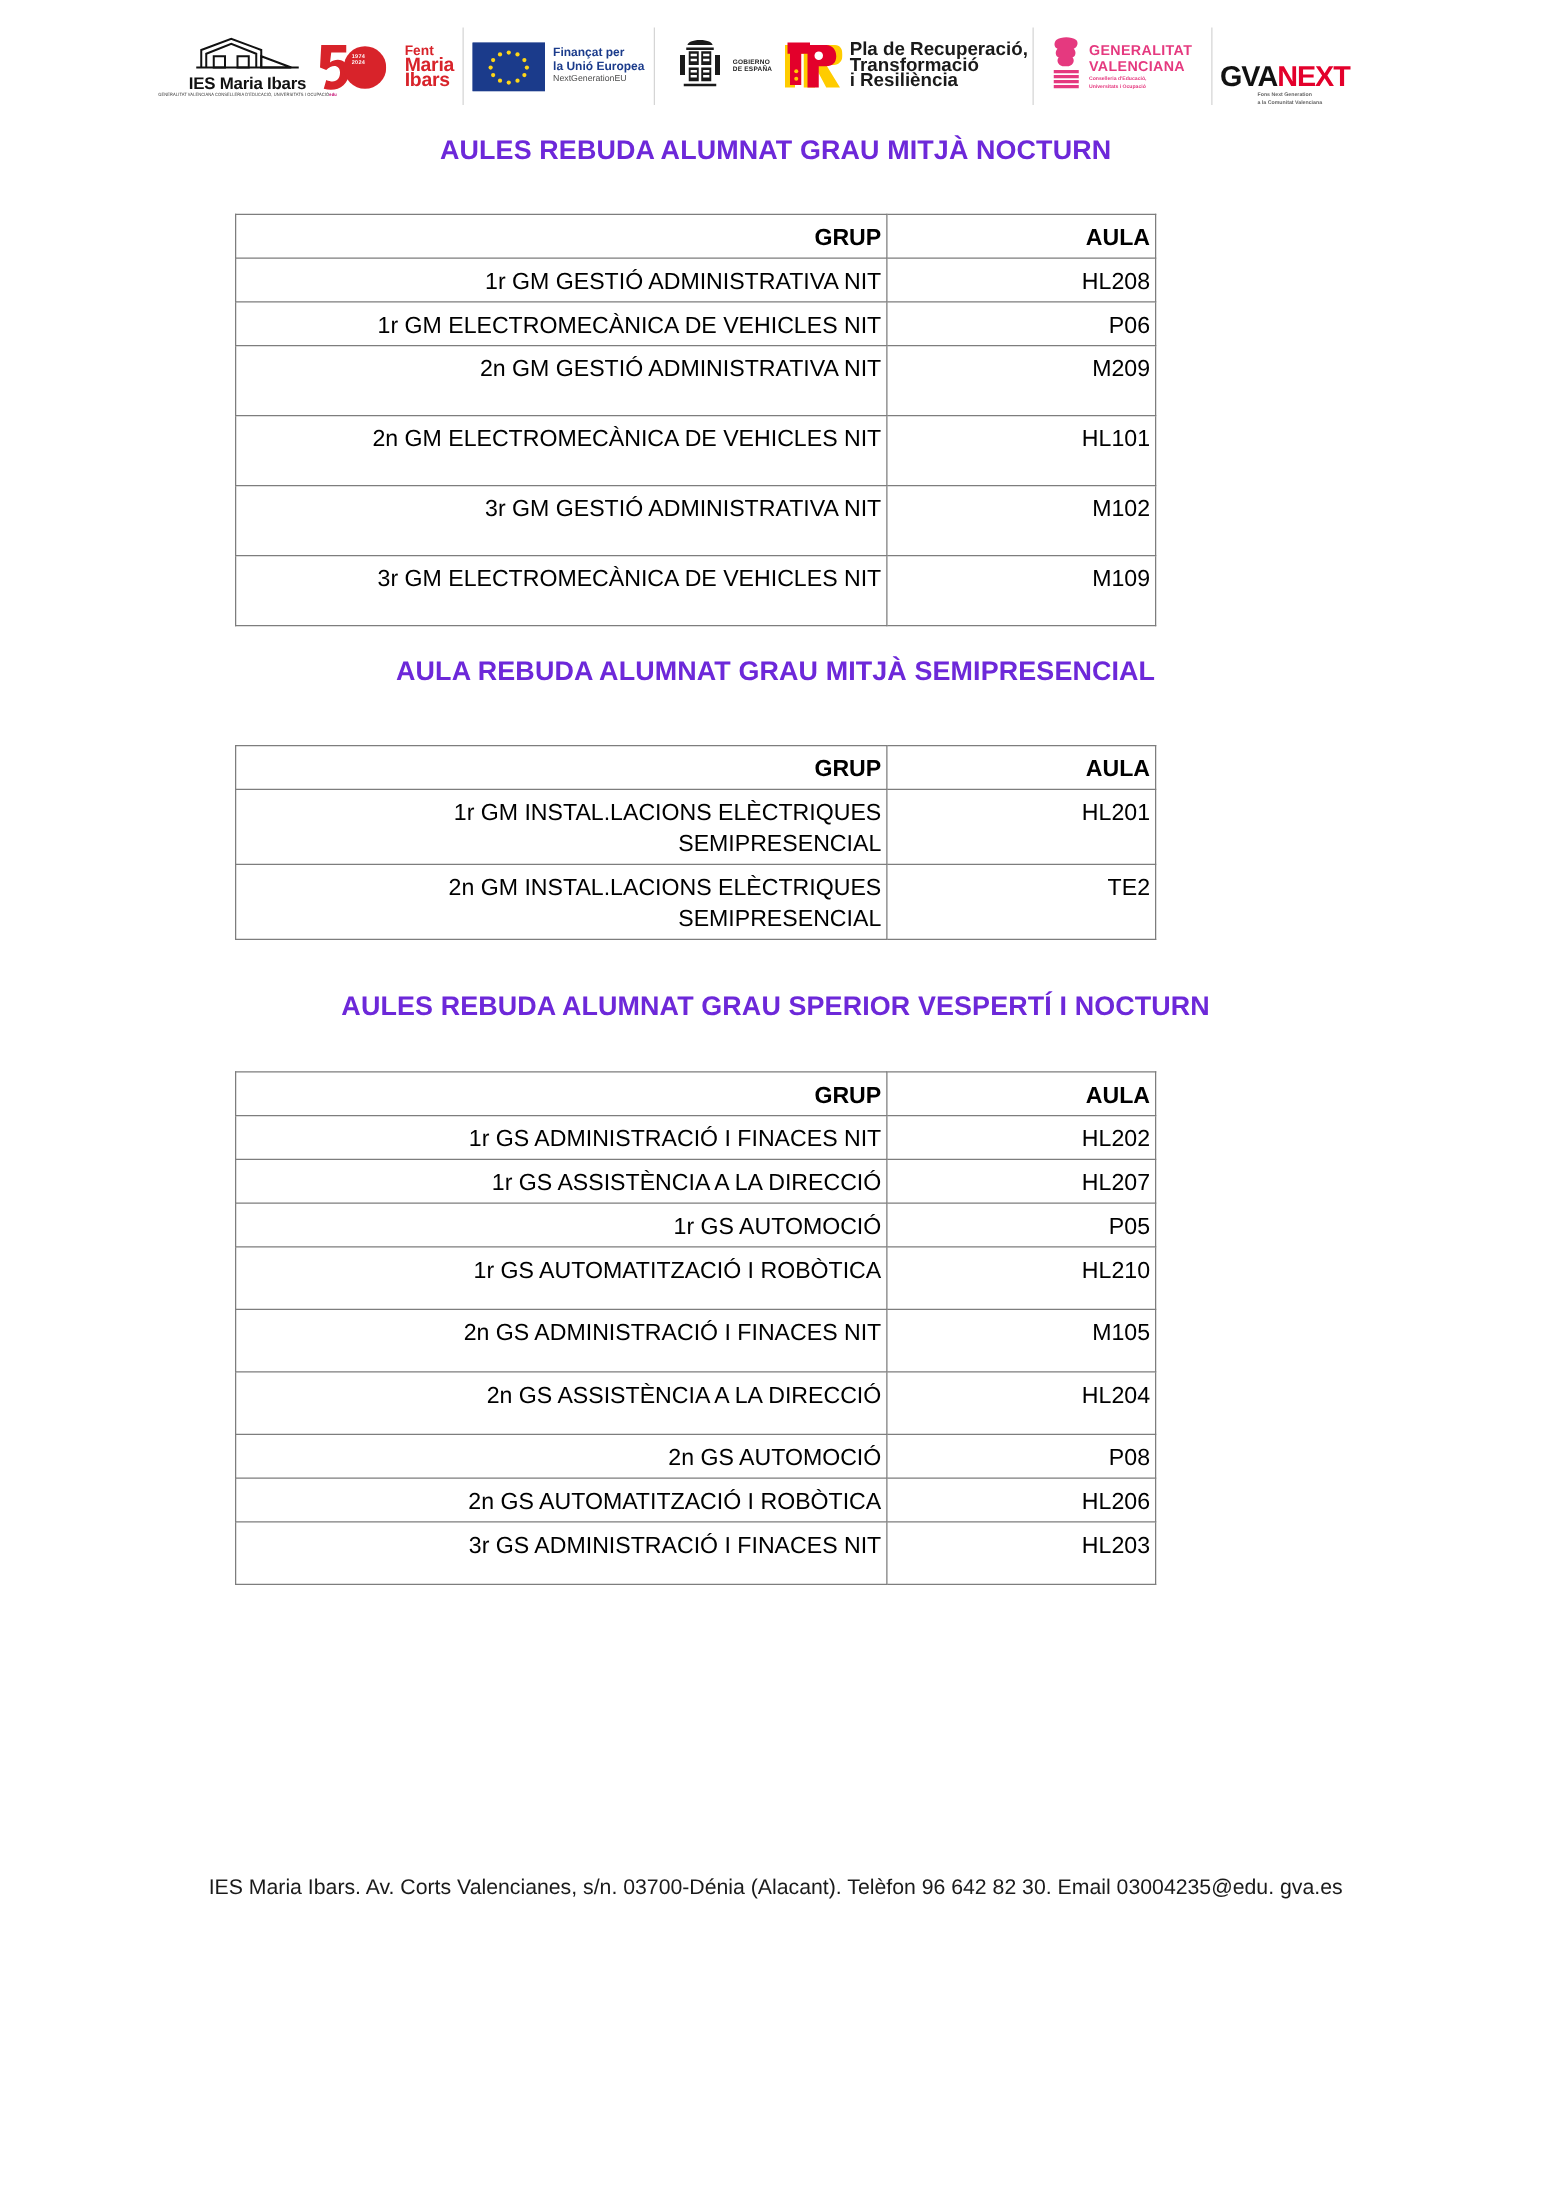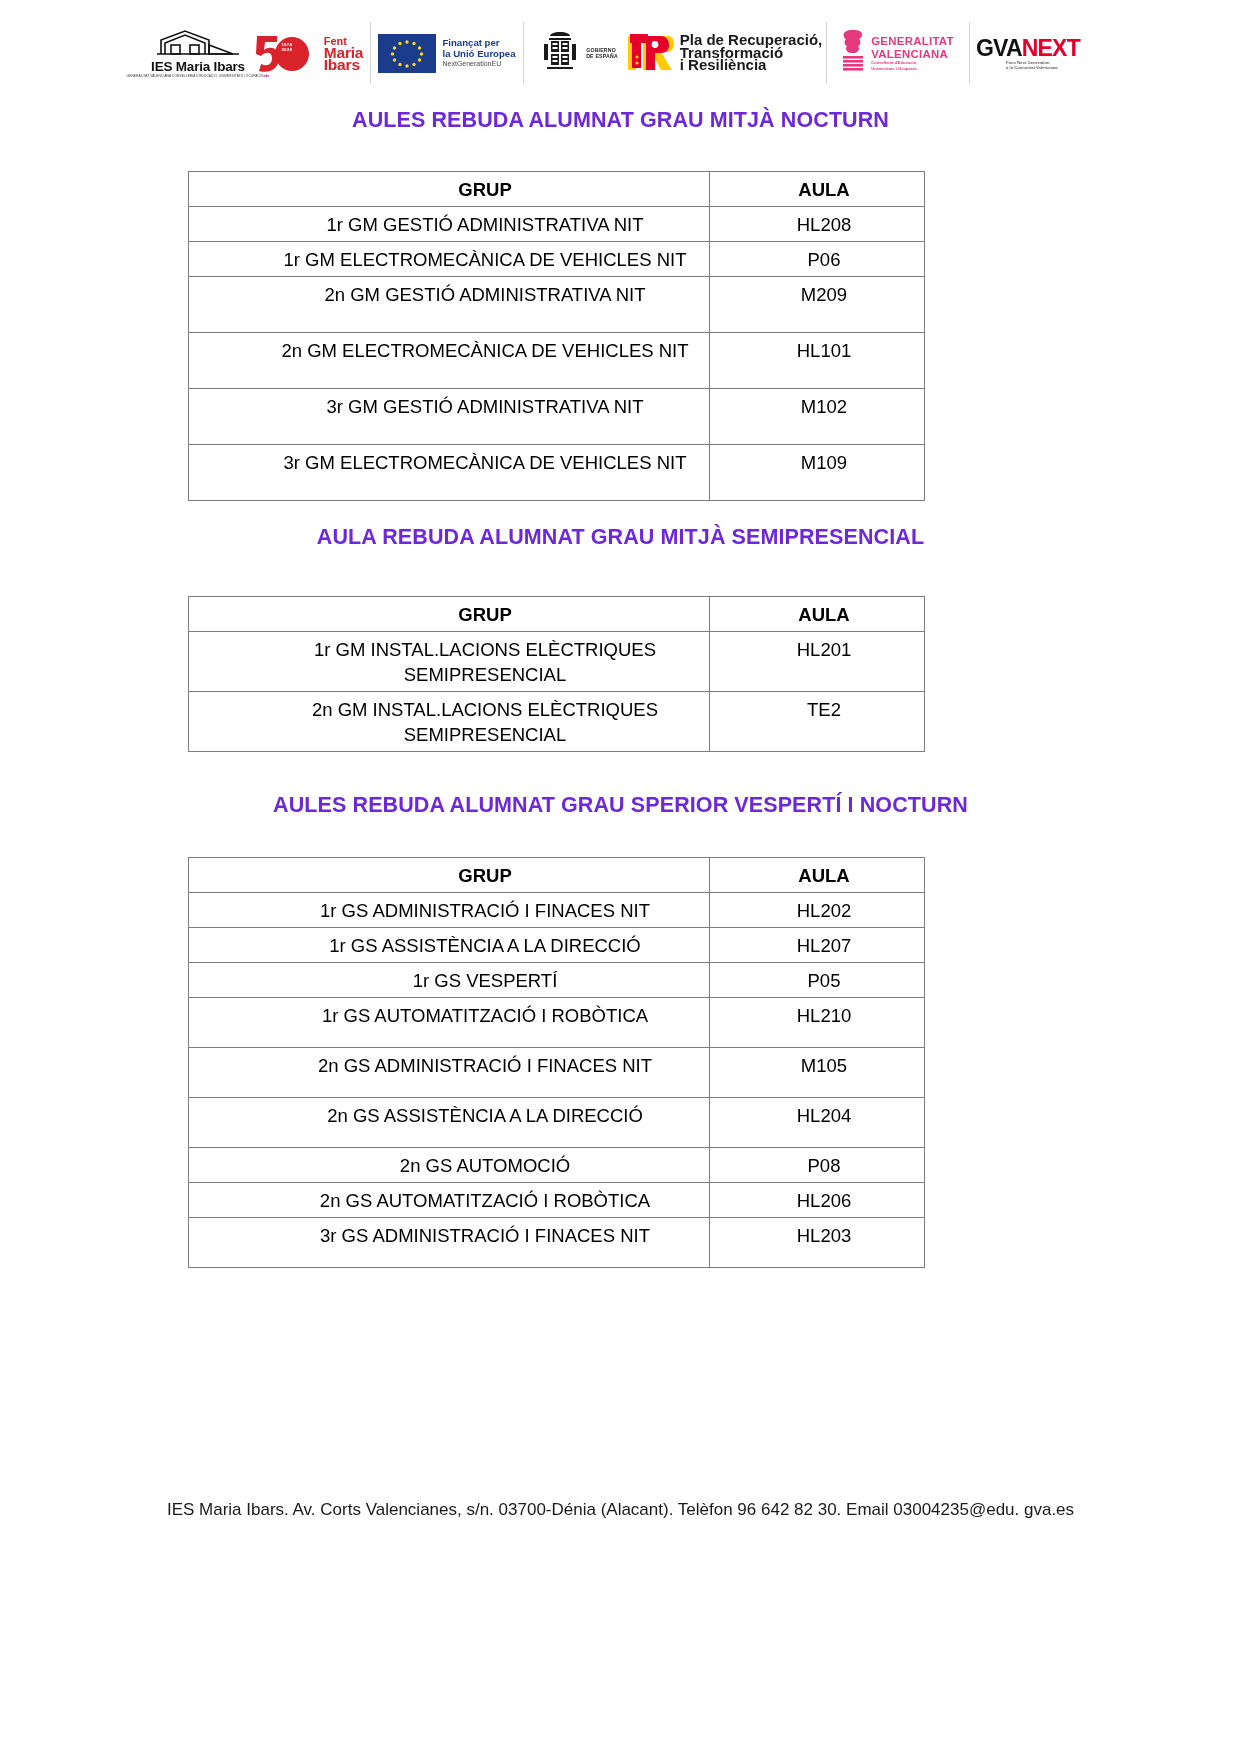--- a/index.html
+++ b/index.html
@@ -166,21 +166,21 @@
   }
   .gva-text .g2 {
     font-size: 4.1px; color: #e5397f; line-height: 5.4px; white-space: nowrap; font-weight: bold;
   }
 
   
   .logo-next {
     width: 118px;
     flex-direction: column;
     align-items: flex-start;
-    justify-content: center;
+    justify-content: flex-end;
   }
   .next-main {
     font-size: 23px;
     font-weight: bold;
     letter-spacing: -0.8px;
     line-height: 24px;
     white-space: nowrap;
   }
   .next-main .blk { color: #111; }
   .next-main .red { color: #e3002b; }
@@ -208,21 +208,21 @@
   table.doc-table {
     position: absolute;
     border-collapse: collapse;
     table-layout: fixed;
     font-size: 18.5px;
     color: #000;
   }
   table.doc-table td, table.doc-table th {
     border: 1px solid #7d7d7d;
     vertical-align: top;
-    text-align: center;
+    text-align: right;
     padding: 5px 4px 4px 8px;
     font-weight: normal;
     line-height: 25px;
     margin-left: 35px;
   }
   table.doc-table th {
     font-weight: bold;
   }
   table.doc-table .col-grup { width: 521px; }
   table.doc-table .col-aula { width: 215px; }
@@ -467,21 +467,21 @@
     <tbody>
       <tr>
         <td class="cell-grup">1r GS ADMINISTRACIÓ I FINACES NIT</td>
         <td class="cell-aula">HL202</td>
       </tr>
       <tr>
         <td class="cell-grup">1r GS ASSISTÈNCIA A LA DIRECCIÓ</td>
         <td class="cell-aula">HL207</td>
       </tr>
       <tr>
-        <td class="cell-grup">1r GS VESPERTÍ</td>
+        <td class="cell-grup">1r GS AUTOMOCIÓ</td>
         <td class="cell-aula">P05</td>
       </tr>
       <tr style="height:50px;">
         <td class="cell-grup">1r GS AUTOMATITZACIÓ I ROBÒTICA</td>
         <td class="cell-aula">HL210</td>
       </tr>
       <tr style="height:50px;">
         <td class="cell-grup">2n GS ADMINISTRACIÓ I FINACES NIT</td>
         <td class="cell-aula">M105</td>
       </tr>

